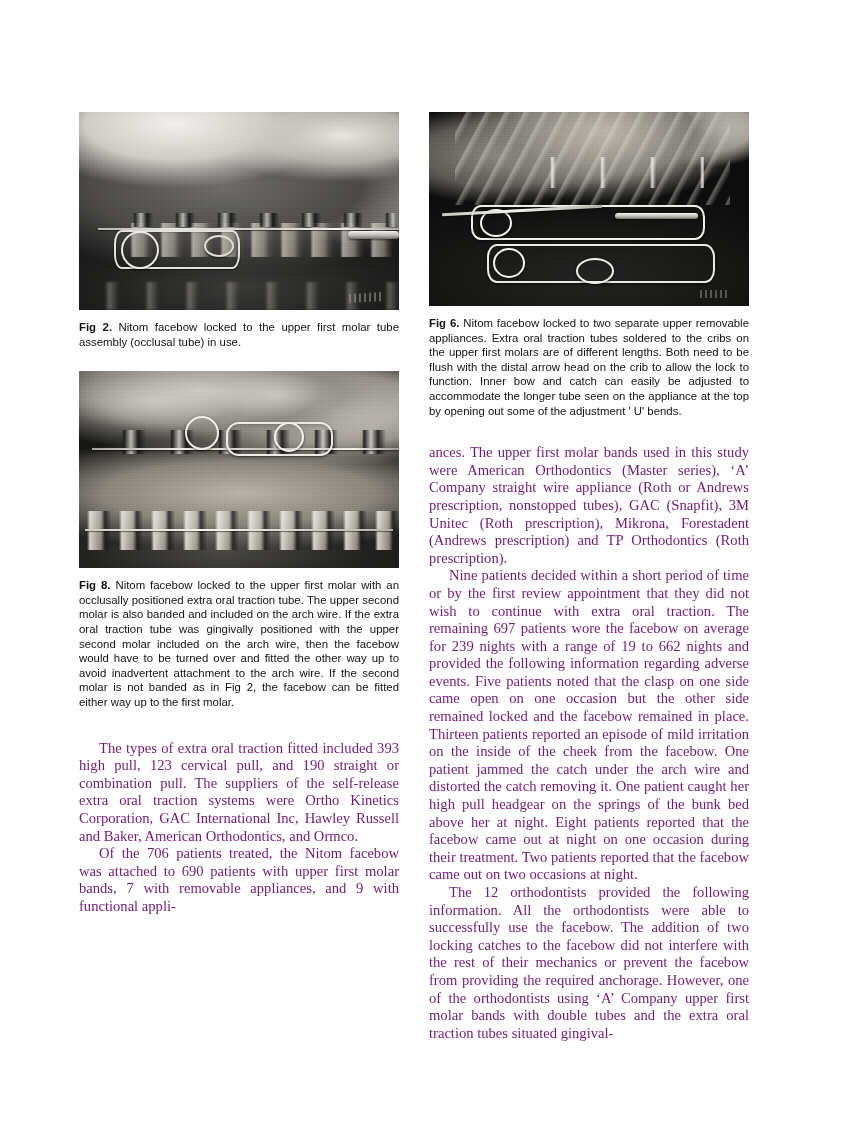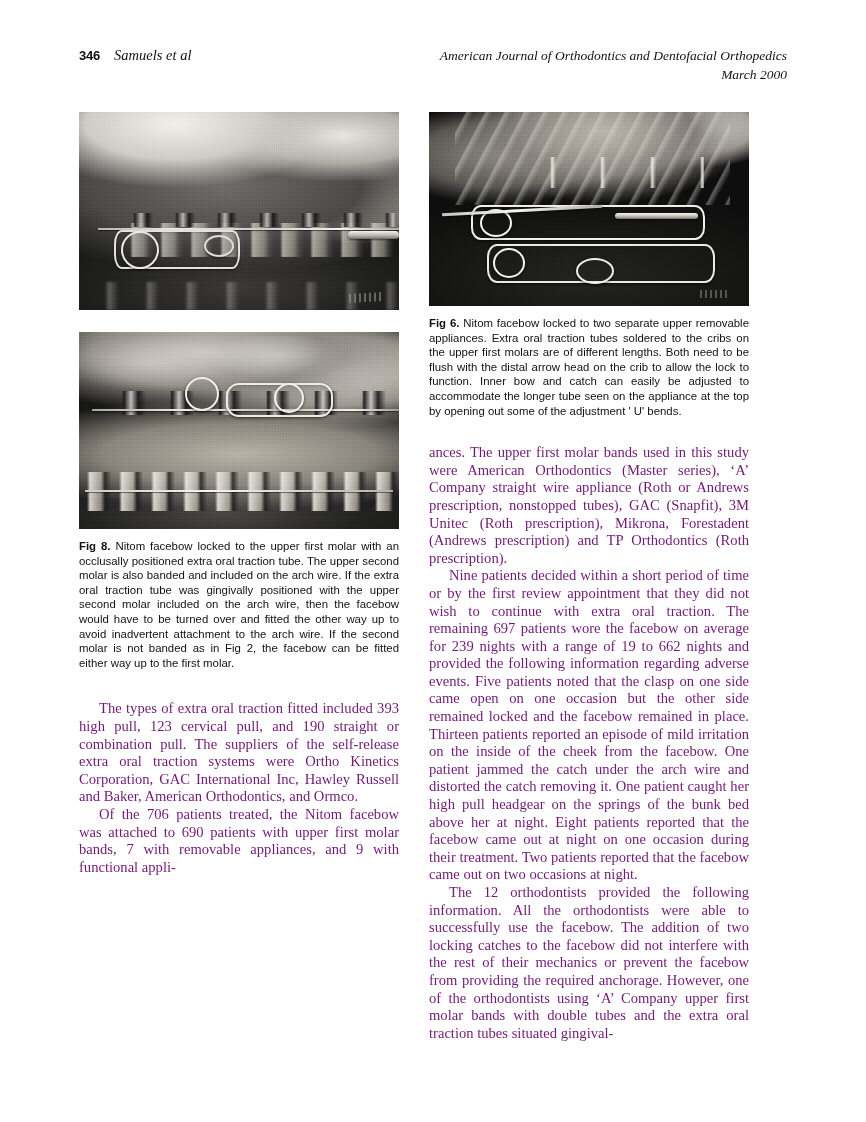--- a/index.html
+++ b/index.html
@@ -388,45 +388,40 @@
       repeating-linear-gradient(90deg, rgba(255,255,255,0.025) 0 1px, rgba(0,0,0,0.025) 1px 2px);
     pointer-events: none;
     mix-blend-mode: overlay;
   }
 </style>
 </head>
 <body>
 
 <div class="page">
 
-  <div class="runhead">
-    <div class="runhead-left">
-      <span class="folio">346</span><span class="runhead-author">Samuels et al</span>
-    </div>
-    <div class="runhead-right">
-      <span class="jname">American Journal of Orthodontics and Dentofacial Orthopedics</span>
-      <span class="jdate">March 2000</span>
-    </div>
-  </div>
 
   <div class="col col-left">
 
     <div class="figure">
       <div class="fig-img fig-2-img">
         <div class="ph fig2-bg"></div>
         <div class="fig2-teethrow"></div>
         <div class="fig2-brackets"></div>
         <div class="fig2-archwire"></div>
         <div class="fig2-bow-outer"></div>
         <div class="fig2-loop-a"></div>
         <div class="fig2-loop-b"></div>
         <div class="fig2-tube"></div>
         <div class="fig2-lowerarch"></div>
         <div class="fig2-stamp"></div>
         <div class="grain"></div>
+      </div>
+      <div class="fig-caption">
+        <span class="fignum">Fig 2.</span>
+        <span>Nitom facebow locked to the upper first molar tube assembly (occlusal tube) in use.</span>
       </div>
     </div>
 
     <div class="gap-after-fig2"></div>
 
     <div class="figure">
       <div class="fig-img fig-3-img">
         <div class="ph fig3-bg"></div>
         <div class="fig3-uppergum"></div>
         <div class="fig3-brackets-upper"></div>

